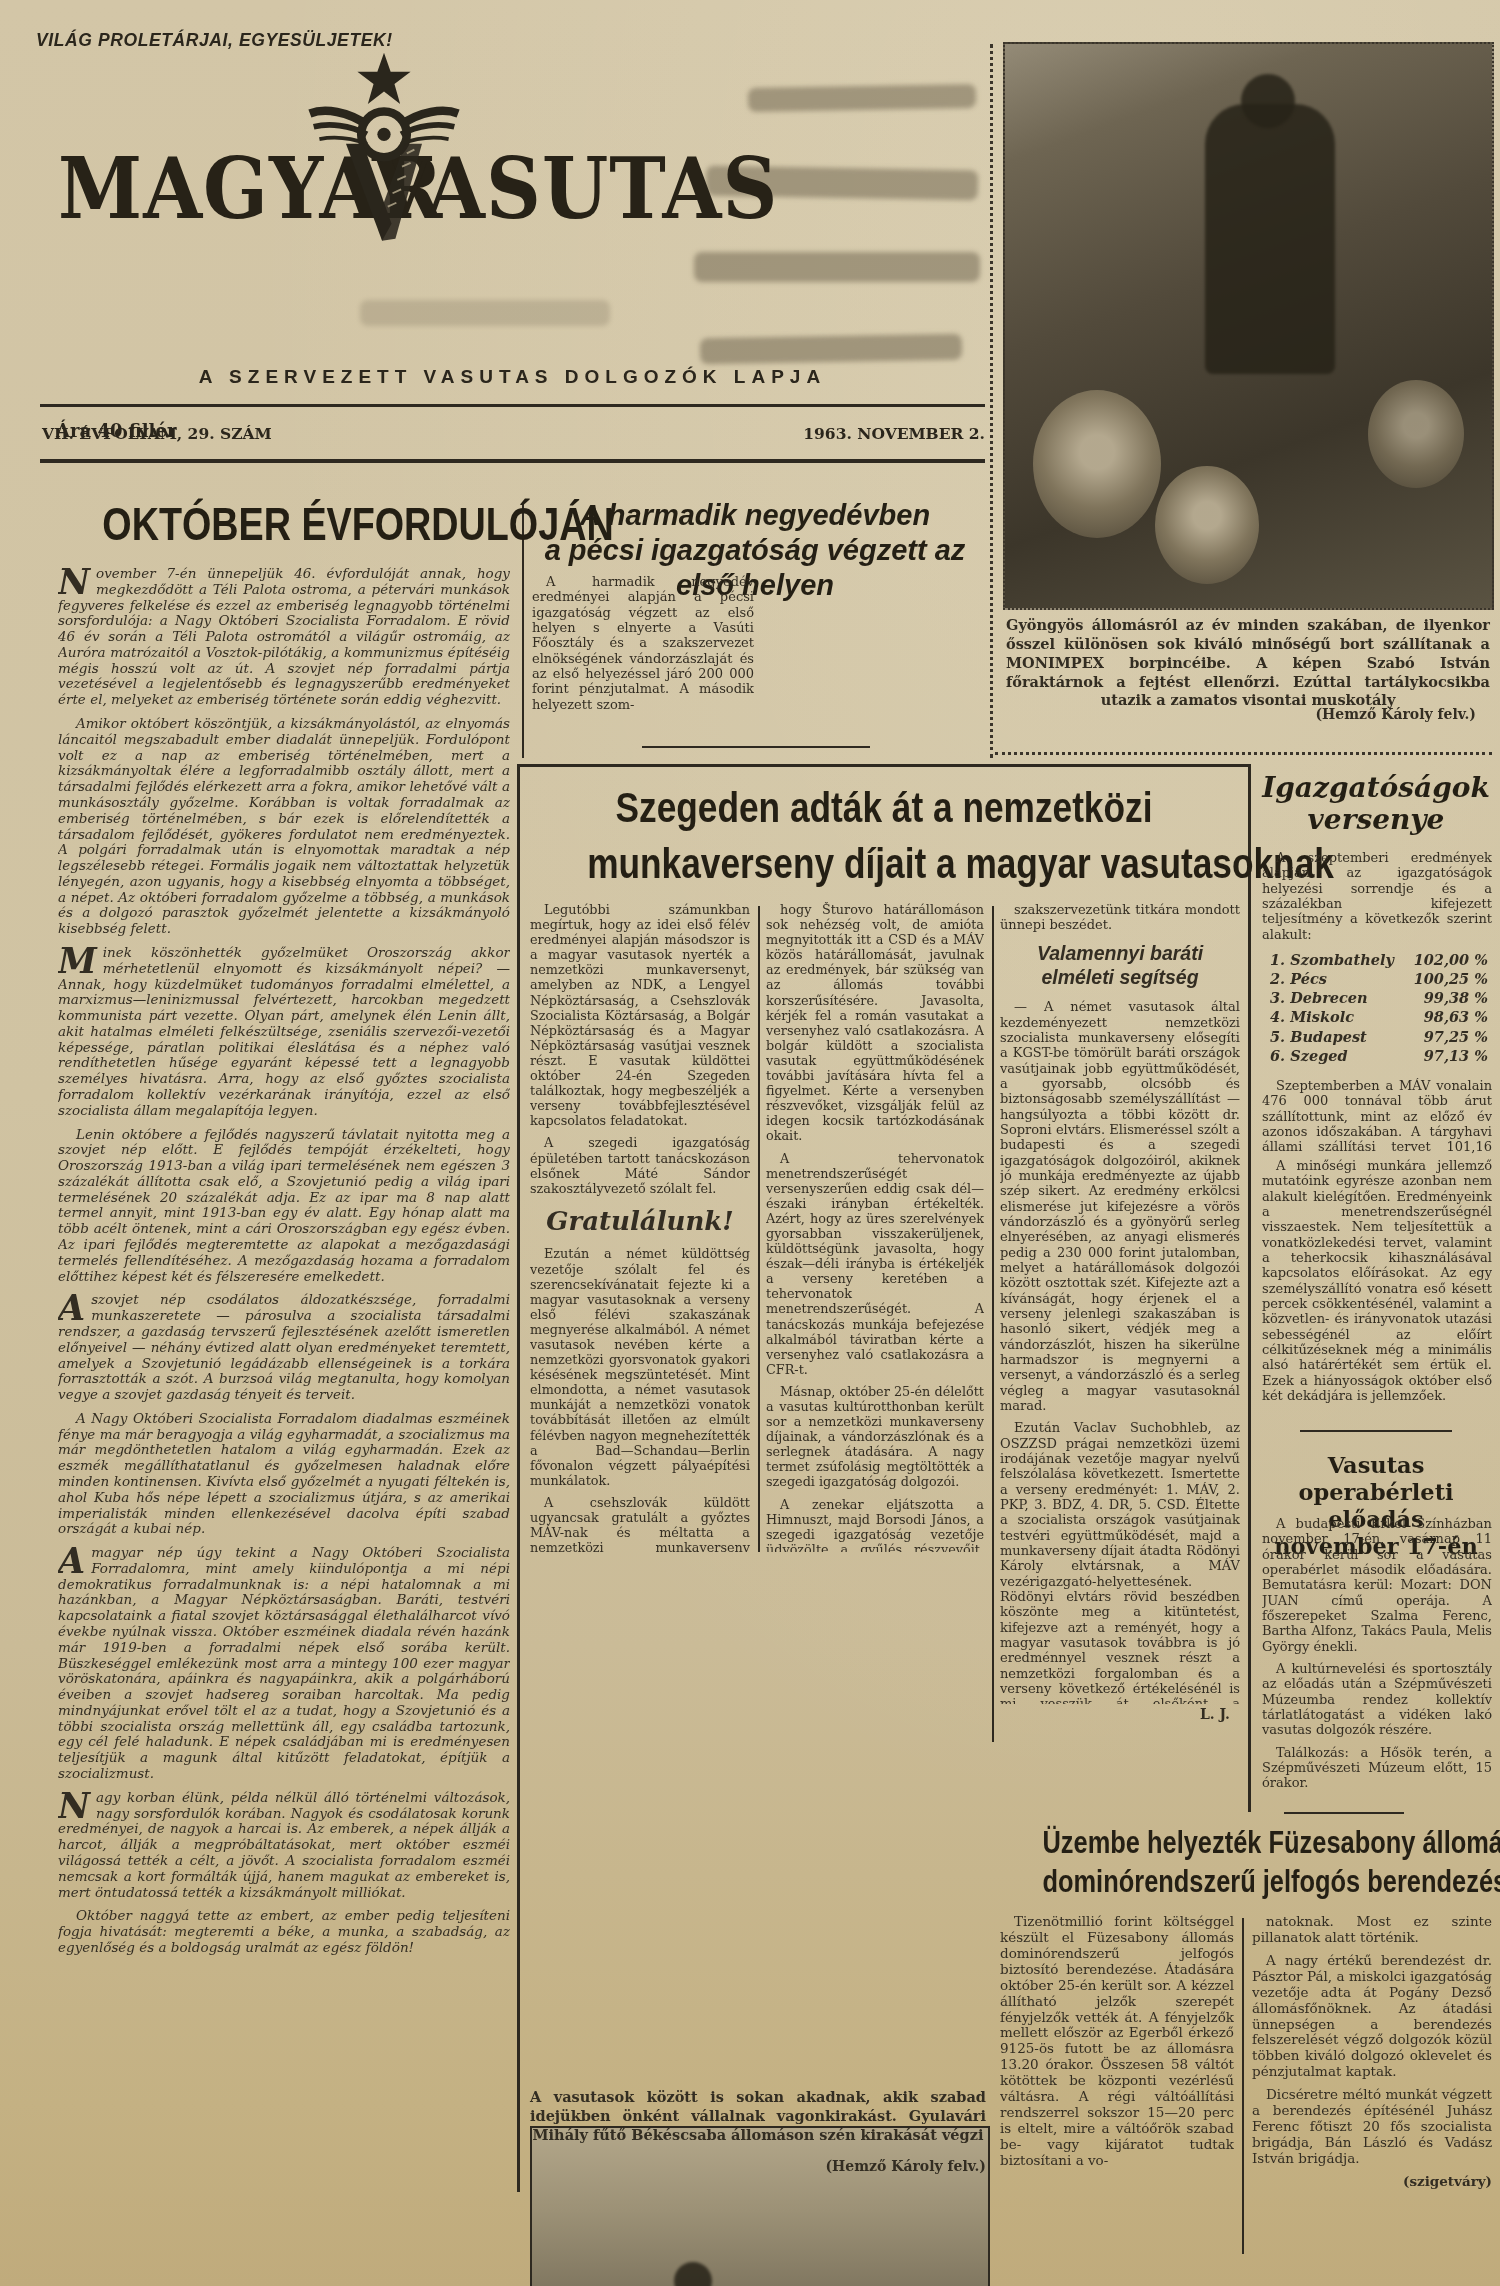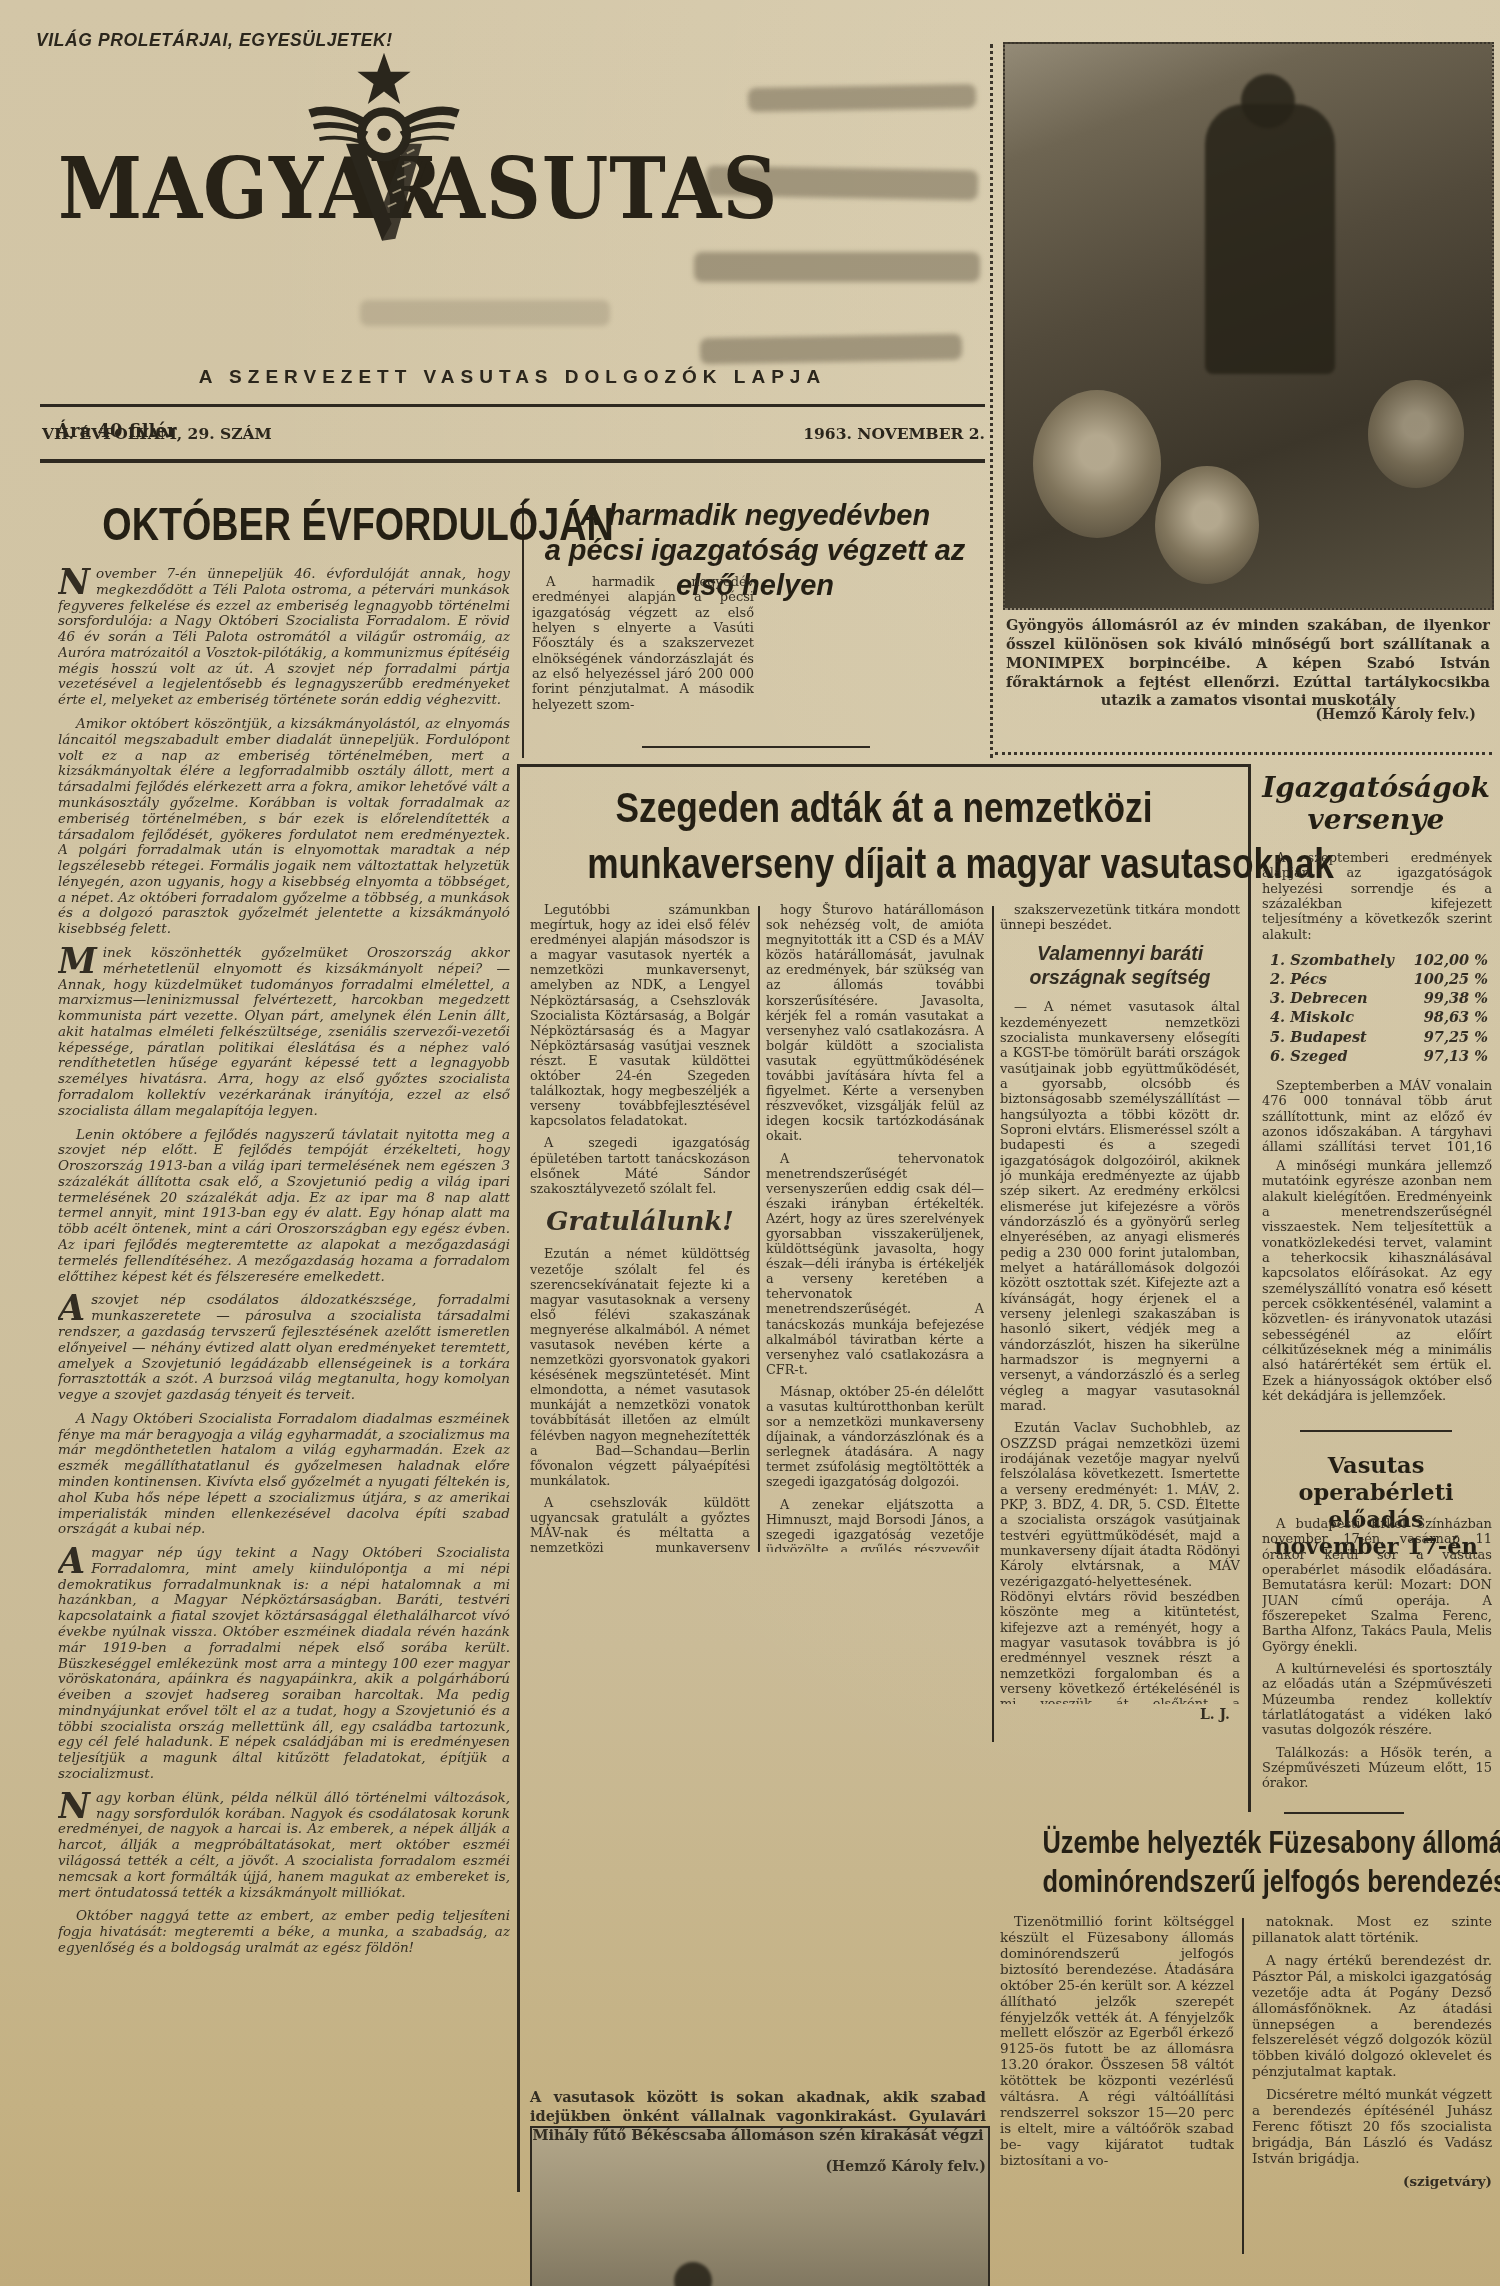--- a/index.html
+++ b/index.html
@@ -171,21 +171,21 @@
     <p>hogy Šturovo határállomáson sok nehézség volt, de amióta megnyitották itt a CSD és a MÁV közös határállomását, javulnak az eredmények, bár szükség van az állomás további korszerűsítésére. Javasolta, kérjék fel a román vasutakat a versenyhez való csatlakozásra. A bolgár küldött a szocialista vasutak együttműködésének további javítására hívta fel a figyelmet. Kérte a versenyben részvevőket, vizsgálják felül az idegen kocsik tartózkodásának okait.</p>
     <p>A tehervonatok menetrendszerűségét versenyszerűen eddig csak dél—északi irányban értékelték. Azért, hogy az üres szerelvények gyorsabban visszakerüljenek, küldöttségünk javasolta, hogy észak—déli irányba is értékeljék a verseny keretében a tehervonatok menetrendszerűségét. A tanácskozás munkája befejezése alkalmából táviratban kérte a versenyhez való csatlakozásra a CFR-t.</p>
     <p>Másnap, október 25-én délelőtt a vasutas kultúrotthonban került sor a nemzetközi munkaverseny díjainak, a vándorzászlónak és a serlegnek átadására. A nagy termet zsúfolásig megtöltötték a szegedi igazgatóság dolgozói.</p>
     <p>A zenekar eljátszotta a Himnuszt, majd Borsodi János, a szegedi igazgatóság vezetője üdvözölte a gyűlés részvevőit. Ezután dr. Soproni József,</p>
   </div>
 
   <div class="abs bt" style="left:1000px;top:902px;width:240px;height:802px;font-size:13px;">
     <p>szakszervezetünk titkára mondott ünnepi beszédet.</p>
     <div class="subh2">
       <div>Valamennyi baráti</div>
-      <div>országnak segítség</div>
+      <div>elméleti segítség</div>
     </div>
     <p>— A német vasutasok által kezdeményezett nemzetközi szocialista munkaverseny elősegíti a KGST-be tömörült baráti országok vasútjainak jobb együttműködését, a gyorsabb, olcsóbb és biztonságosabb személyszállítást — hangsúlyozta a többi között dr. Soproni elvtárs. Elismeréssel szólt a budapesti és a szegedi igazgatóságok dolgozóiról, akiknek jó munkája eredményezte az újabb szép sikert. Az eredmény erkölcsi elismerése jut kifejezésre a vörös vándorzászló és a gyönyörű serleg elnyerésében, az anyagi elismerés pedig a 230 000 forint jutalomban, melyet a határállomások dolgozói között osztottak szét. Kifejezte azt a kívánságát, hogy érjenek el a verseny jelenlegi szakaszában is hasonló sikert, védjék meg a vándorzászlót, hiszen ha sikerülne harmadszor is megnyerni a versenyt, a vándorzászló és a serleg végleg a magyar vasutasoknál marad.</p>
     <p>Ezután Vaclav Suchobhleb, az OSZZSD prágai nemzetközi üzemi irodájának vezetője magyar nyelvű felszólalása következett. Ismertette a verseny eredményét: 1. MÁV, 2. PKP, 3. BDZ, 4. DR, 5. CSD. Éltette a szocialista országok vasútjainak testvéri együttműködését, majd a munkaverseny díjait átadta Rödönyi Károly elvtársnak, a MÁV vezérigazgató-helyettesének. Rödönyi elvtárs rövid beszédben köszönte meg a kitüntetést, kifejezve azt a reményét, hogy a magyar vasutasok továbbra is jó eredménnyel vesznek részt a nemzetközi forgalomban és a verseny következő értékelésénél is mi vesszük át elsőként a vándorzászlót és a serleget.</p>
   </div>
   <div class="abs sig" style="left:1000px;top:1706px;width:230px;font-size:14px;">L. J.</div>
 
   <div class="abs photo ph2" style="left:530px;top:1558px;width:456px;height:518px;">
 
     <div class="silh" style="left:142px;top:134px;width:38px;height:38px;border-radius:50%;"></div>
 

